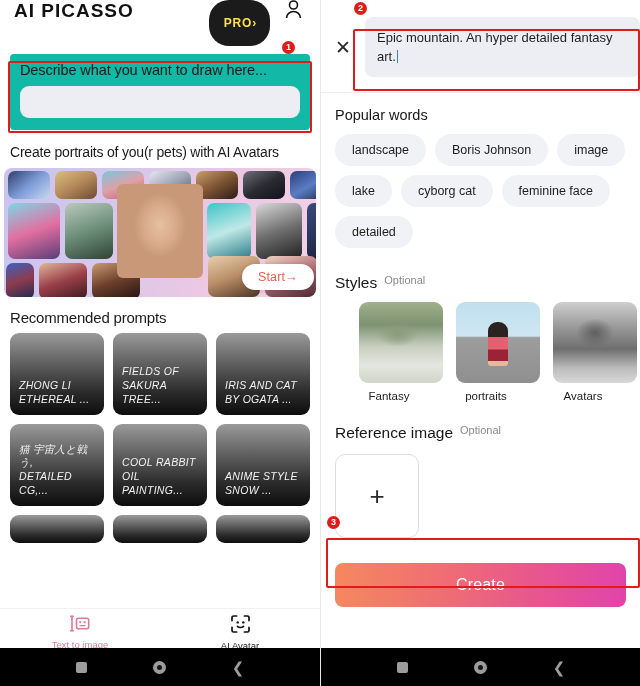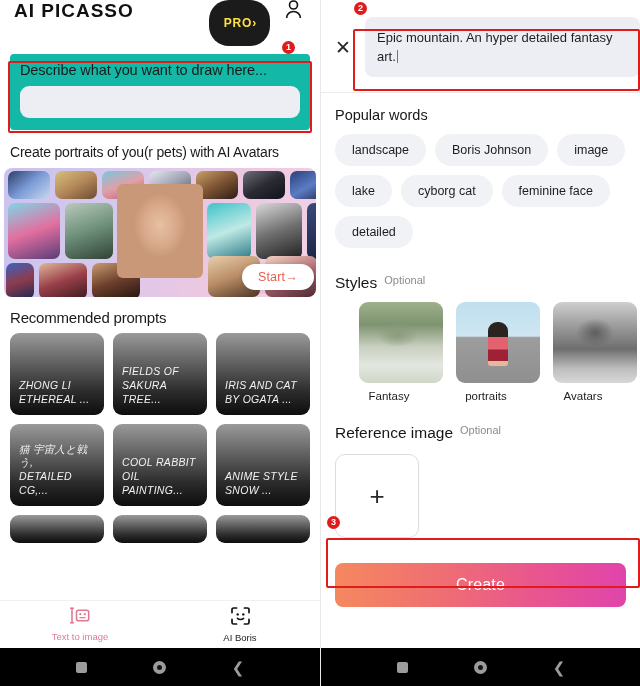--- a/index.html
+++ b/index.html
@@ -79,21 +79,21 @@
     position: absolute; left: 9px; right: 7px; bottom: 8px;
     color: #f2f2f2; font-size: 10.5px; line-height: 1.32;
     letter-spacing: .3px; text-transform: uppercase;
     white-space: pre-line;
     font-style: italic;
   }
   .rec-card.jp .label { text-transform: none; }
   .rec-card.partial { height: 28px; }
 
   .tabbar {
-    position: absolute; left: 0; bottom: 38px; width: 320px; height: 48px;
+    position: absolute; left: 0; bottom: 30px; width: 320px; height: 48px;
     background: #fff; display: flex; border-top: 1px solid #f0f0f0;
   }
   .tab { flex: 1; display: flex; flex-direction: column; align-items: center;
          justify-content: center; gap: 3px; }
   .tab .tlabel { font-size: 9.5px; }
   .tab.active .tlabel { color: #e07a93; }
   .tab.inactive .tlabel { color: #1c1c1c; }
 
   .sysnav {
     position: absolute; left: 0; bottom: 0; width: 320px; height: 38px;
@@ -302,21 +302,21 @@
           <svg width="19" height="18" viewBox="0 0 19 18" fill="none">
             <path d="M1 5.6V2.6A1.6 1.6 0 012.6 1h3" stroke="#111" stroke-width="1.7" stroke-linecap="round"></path>
             <path d="M18 5.6V2.6A1.6 1.6 0 0016.4 1h-3" stroke="#111" stroke-width="1.7" stroke-linecap="round"></path>
             <path d="M1 12.4v3A1.6 1.6 0 002.6 17h3" stroke="#111" stroke-width="1.7" stroke-linecap="round"></path>
             <path d="M18 12.4v3a1.6 1.6 0 01-1.6 1.6h-3" stroke="#111" stroke-width="1.7" stroke-linecap="round"></path>
             <circle cx="6.7" cy="7.4" r="1.2" fill="#111"></circle>
             <circle cx="12.3" cy="7.4" r="1.2" fill="#111"></circle>
             <path d="M6.4 11.4c1.6 1.6 4.6 1.6 6.2 0" stroke="#111" stroke-width="1.5" stroke-linecap="round" fill="none"></path>
           </svg>
         </span>
-        <span class="tlabel">AI Boris</span>
+        <span class="tlabel">AI Avatar</span>
       </div>
     </div>
 
     <div class="sysnav">
       <div class="sq"></div>
       <div class="circ">
           <i></i>
         </div>
       <div class="bk">❮</div>
     </div>

